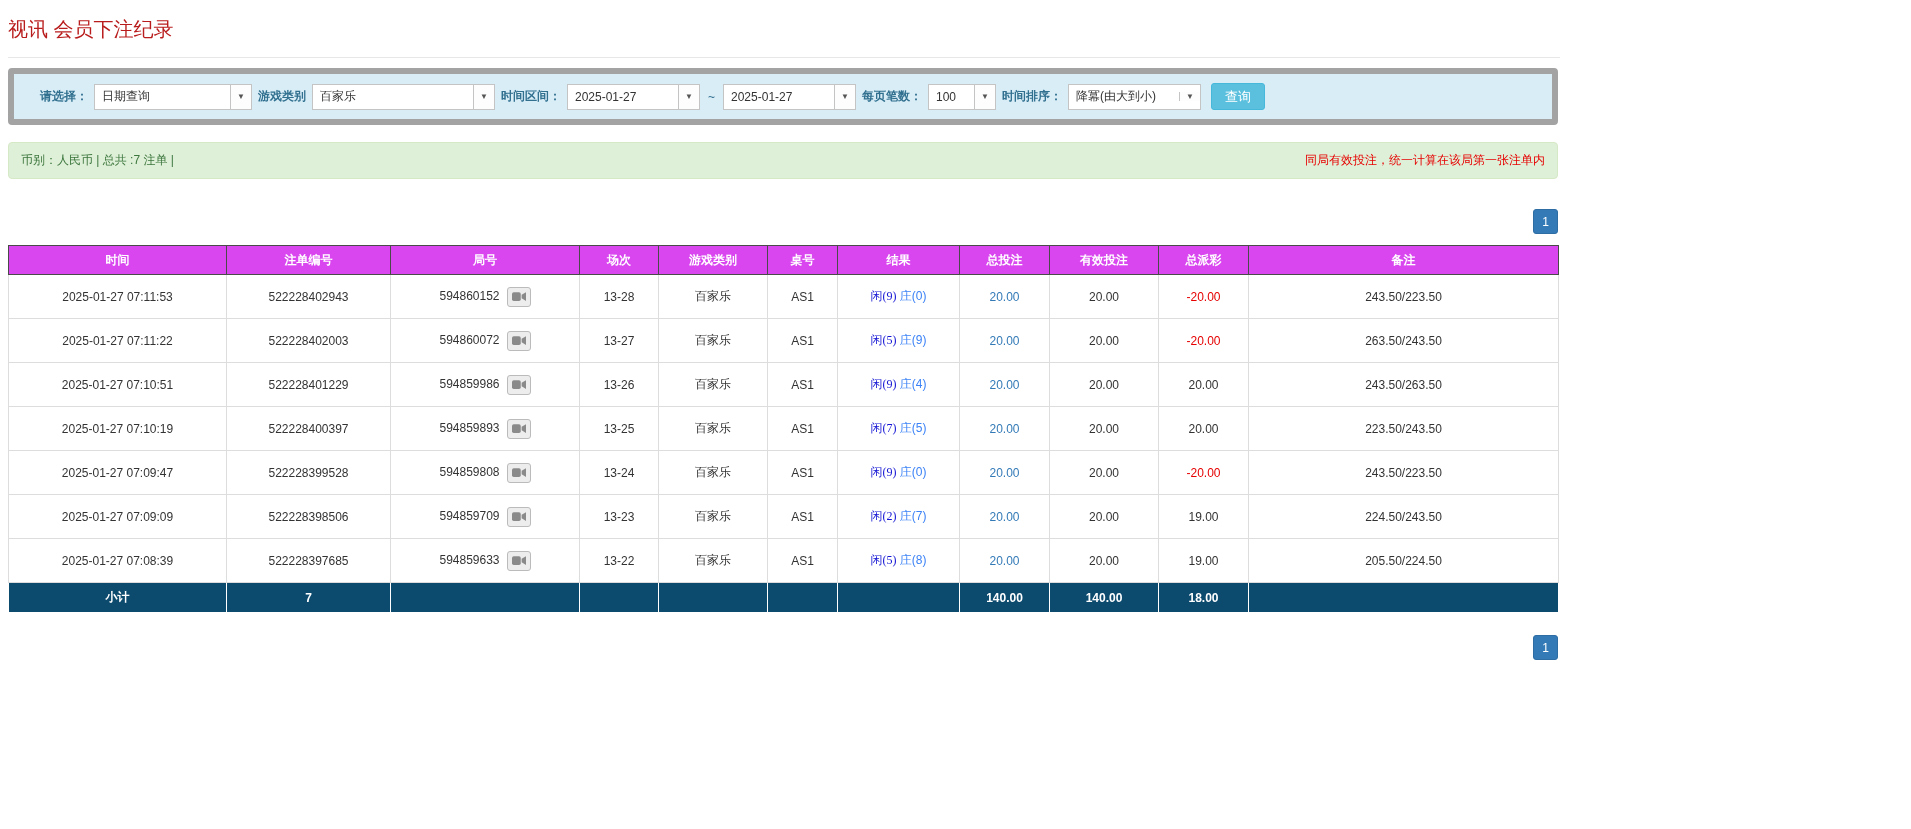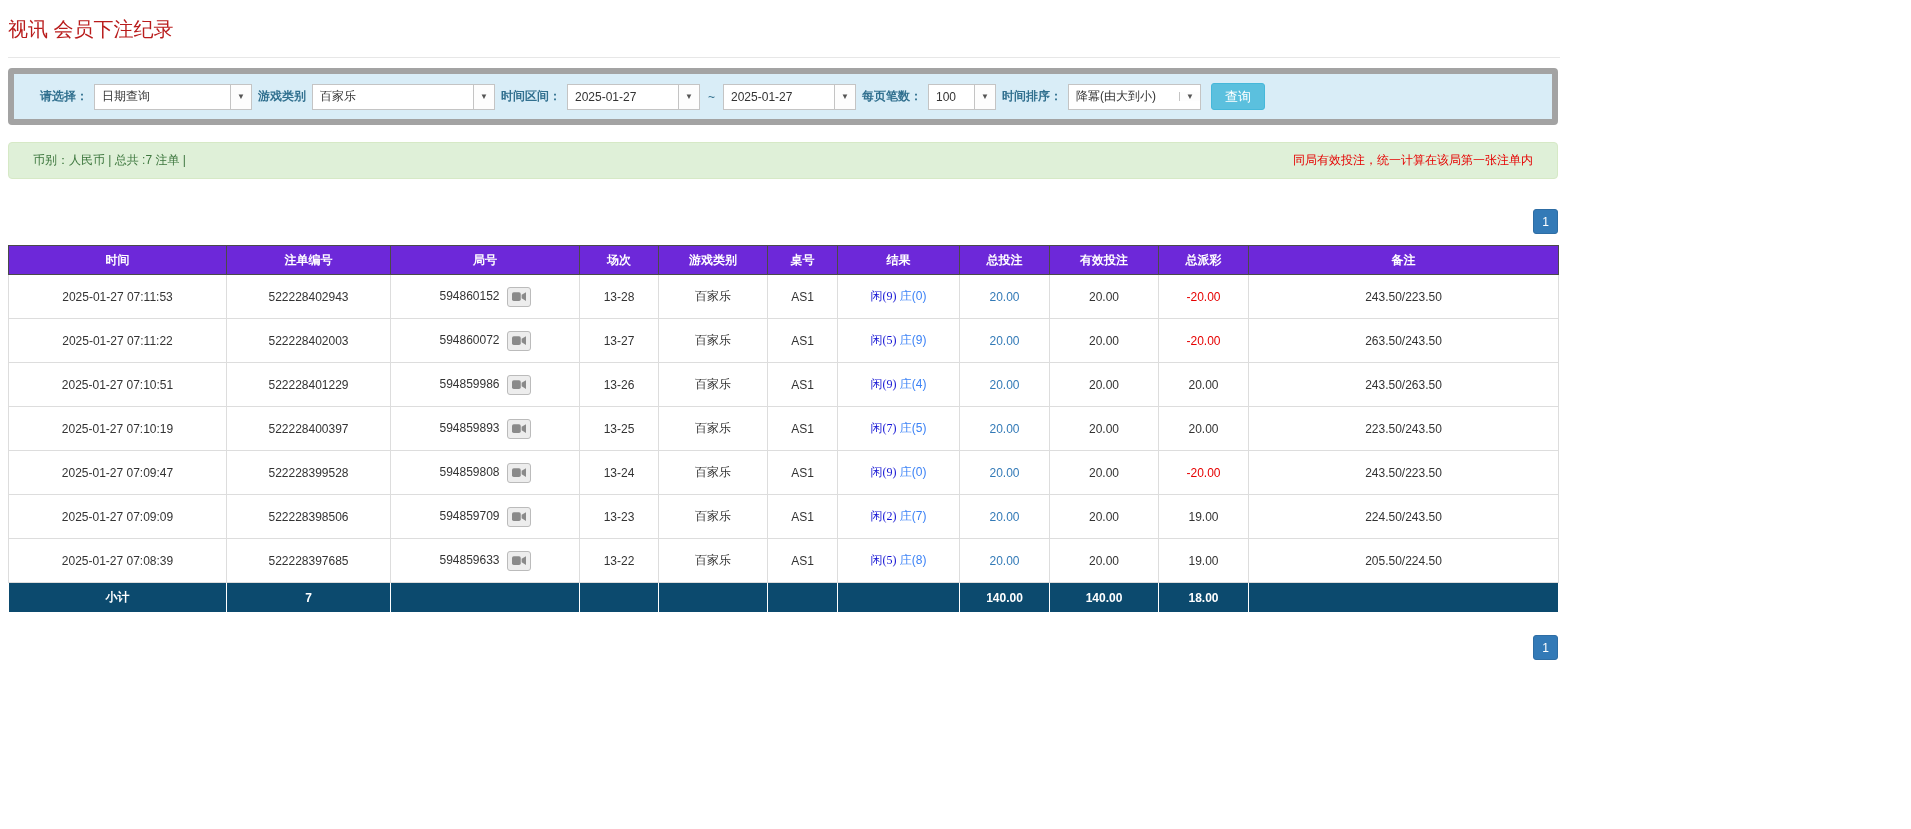--- a/index.html
+++ b/index.html
@@ -78,21 +78,21 @@
     margin-left: 4px;
     font-family: inherit;
   }
 
   
   .summary-bar {
     width: 1550px;
     background: #dff0d8;
     border: 1px solid #d6e9c6;
     border-radius: 4px;
-    padding: 9px 24px;
+    padding: 9px 12px;
     display: flex;
     align-items: center;
     justify-content: space-between;
     color: #3c763d;
     margin-bottom: 30px;
   }
   .summary-notice { color: #e60000; }
 
   
   .pagination-row { width: 1550px; display: flex; justify-content: flex-end; }
@@ -113,21 +113,21 @@
     font-family: inherit;
   }
 
   
   table.records {
     width: 1550px;
     border-collapse: collapse;
     table-layout: fixed;
   }
   table.records thead th {
-    background: #6d28d9;
+    background: #d946ef;
     color: #fff;
     font-weight: bold;
     font-size: 12px;
     height: 29px;
     border: 1px solid #4a4a4a;
     text-align: center;
   }
   table.records tbody td {
     background: #fff;
     border: 1px solid #ddd;

